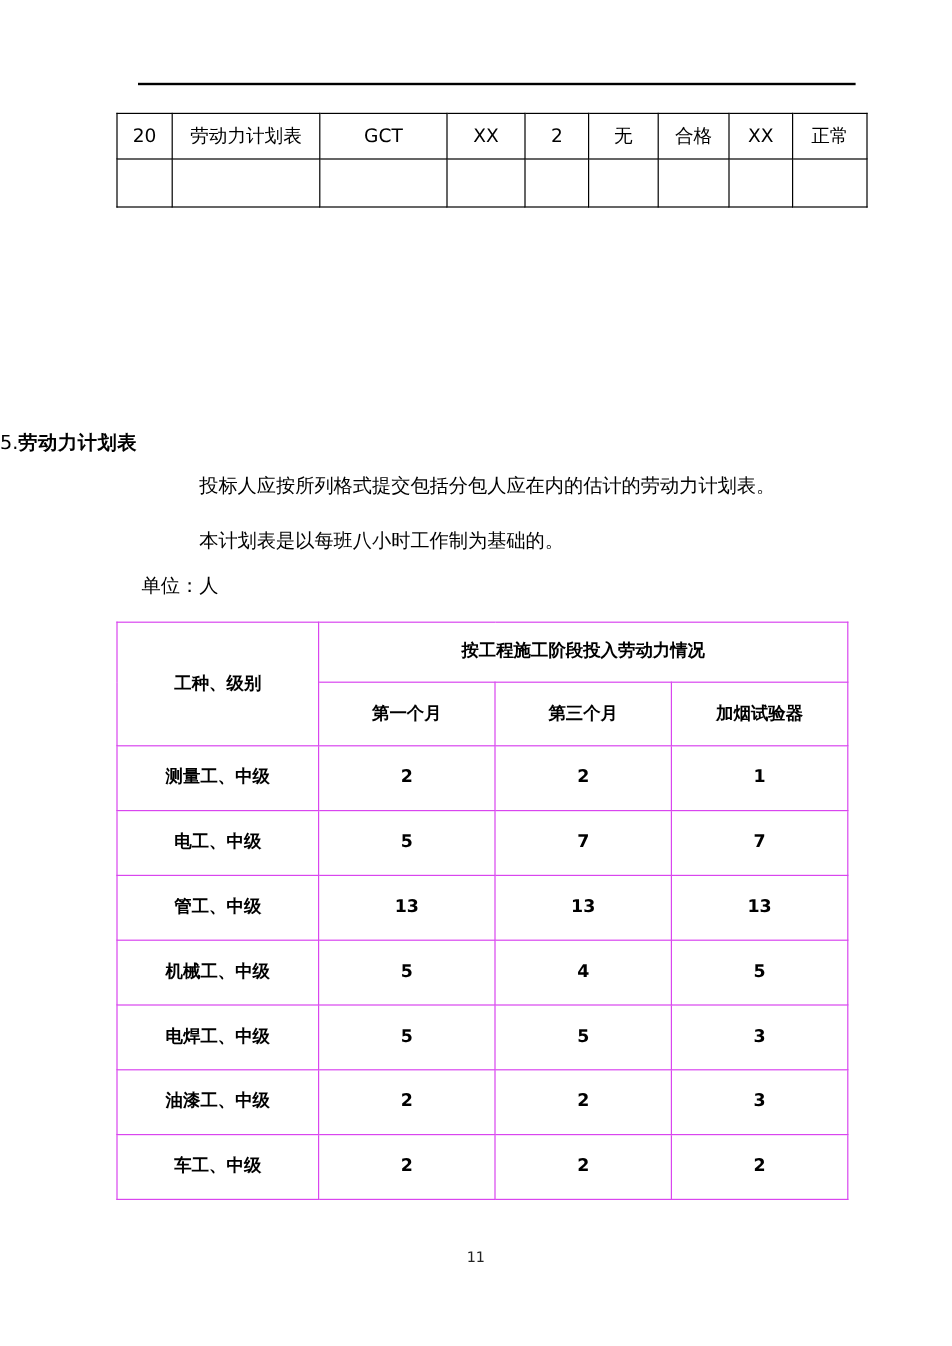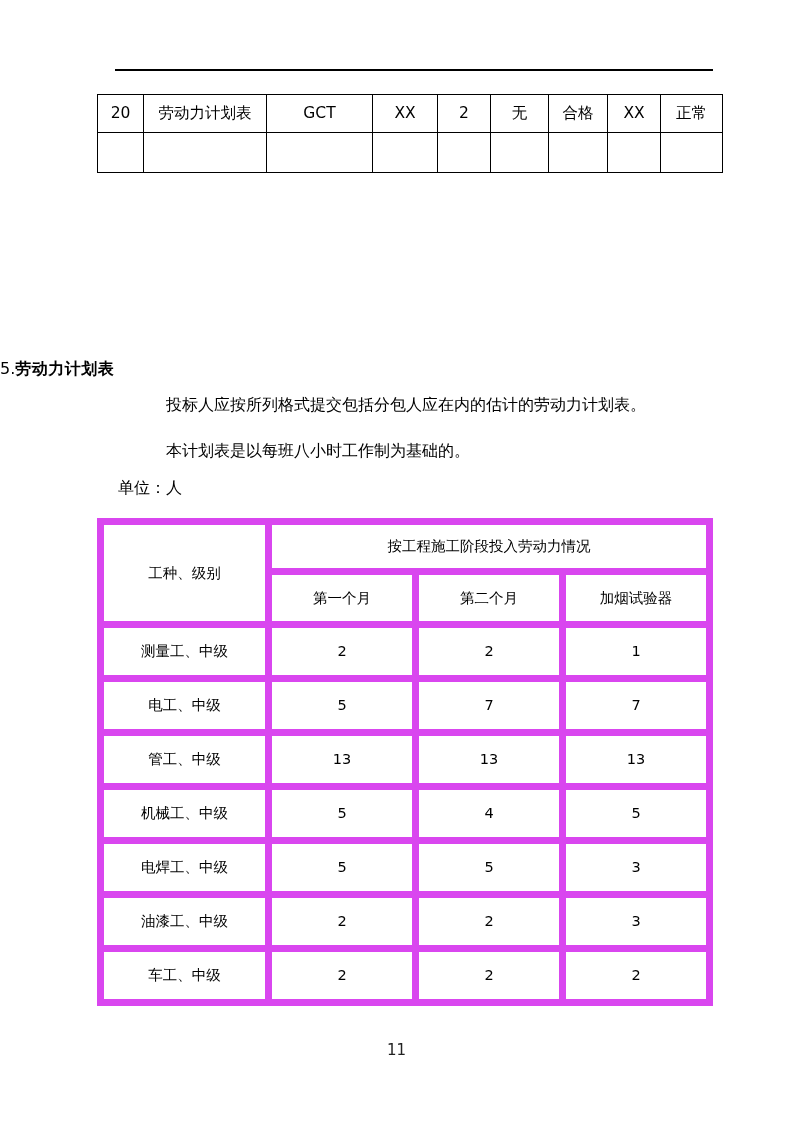--- a/index.html
+++ b/index.html
@@ -94,42 +94,42 @@
   .labour-table {
     position: absolute;
     left: 97px;
     top: 518px;
     width: 608px;
     border-collapse: collapse;
     table-layout: fixed;
   }
   .labour-table th,
   .labour-table td {
-    border: 7px solid #d946ef;
+    border: 1px solid #d946ef;
     text-align: center;
     vertical-align: middle;
     font-size: 14.5px;
-    font-weight: normal;
+    font-weight: bold;
     line-height: 1.4;
     padding: 2px;
   }
   .labour-table .col-trade { width: 168px; }
   .labour-table .col-m     { width: 147px; }
   .lab-head-top  { height: 50px; }
   .lab-head-sub  { height: 53px; margin-top: 40px; }
   .lab-row       { height: 54px; }
 
   
   .page-num {
     position: absolute;
     left: 0;
     top: 1041px;
     width: 793px;
     text-align: center;
-    font-size: 15px;
+    font-size: 12px;
     color: #222;
   }
 </style>
 </head>
 <body>
 
 <div class="page">
 
   <div class="header-rule"></div>
 
@@ -186,21 +186,21 @@
         <col class="col-m">
         <col class="col-m">
     </colgroup>
     <thead>
       <tr class="lab-head-top">
         <th rowspan="2">工种、级别</th>
         <th colspan="3">按工程施工阶段投入劳动力情况</th>
       </tr>
       <tr class="lab-head-sub">
         <th>第一个月</th>
-        <th>第二个月</th>
+        <th>第三个月</th>
         <th>加烟试验器</th>
       </tr>
     </thead>
     <tbody>
       <tr class="lab-row">
         <td>测量工、中级</td>
         <td>2</td>
         <td>2</td>
         <td>1</td>
       </tr>

